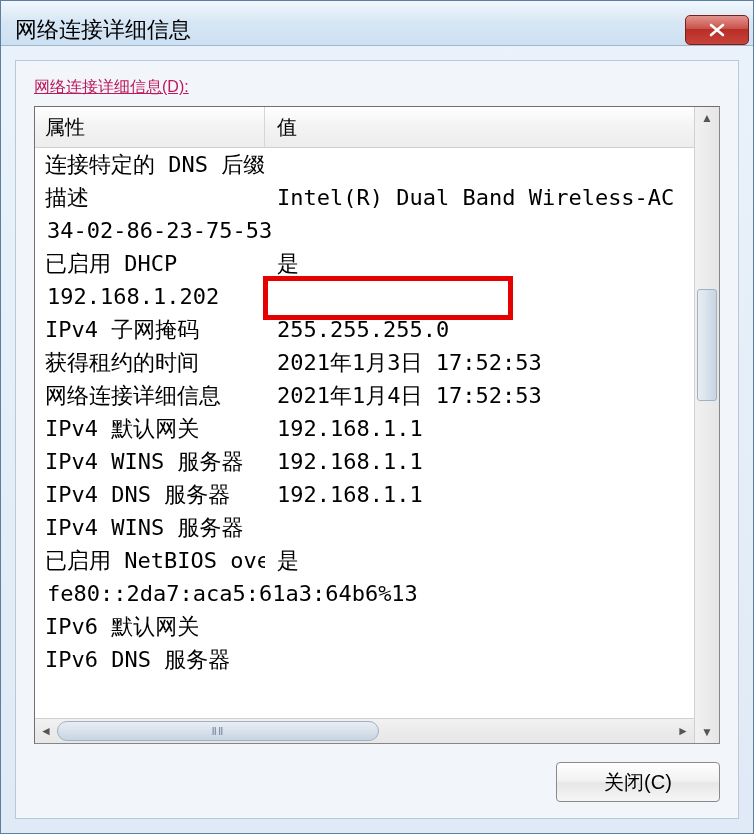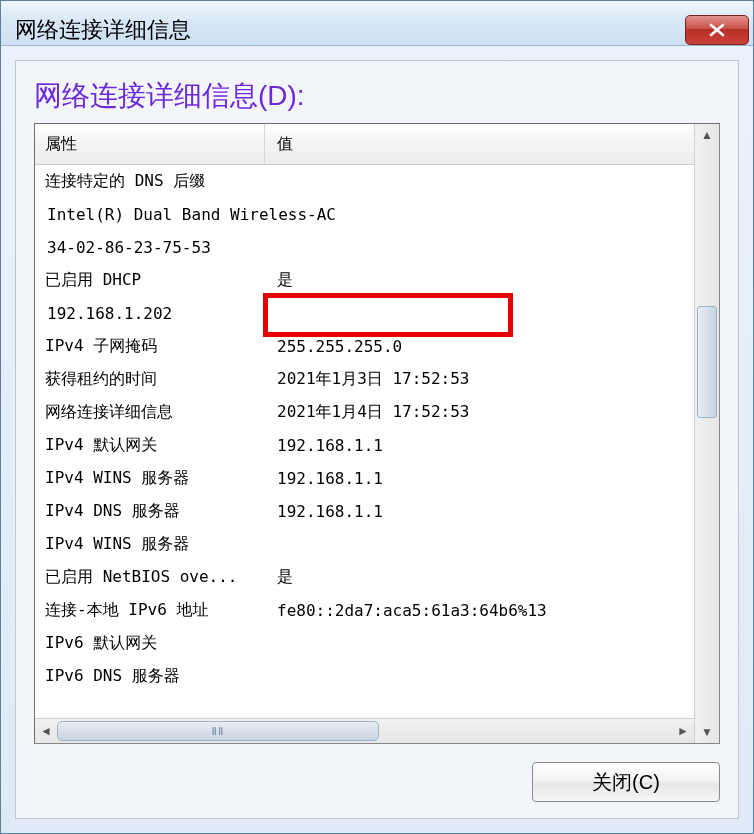--- a/index.html
+++ b/index.html
@@ -50,23 +50,24 @@
     flex: 1;
     margin: 14px;
     background: #f2f6fb;
     border: 1px solid #b9c9d8;
     display: flex;
     flex-direction: column;
     padding: 16px 18px 16px 18px;
     box-sizing: border-box;
   }
   .subtitle {
-    font-size: 28px;
-    color: #6d28d9;
+    font-size: 16px;
+    color: #be185d;
     margin-bottom: 8px;
+    text-decoration: underline;
   }
   .list-wrap {
     flex: 1;
     position: relative;
     display: flex;
     flex-direction: row;
     background: #fff;
     border: 1px solid #868686;
     border-top-color: #6f6f6f;
     border-left-color: #6f6f6f;
@@ -77,21 +78,21 @@
     flex-direction: column;
     overflow: hidden;
   }
   .header-row {
     display: flex;
     flex-direction: row;
     height: 40px;
     background: linear-gradient(to bottom, #ffffff 0%, #f3f3f3 50%, #ededed 100%);
     border-bottom: 1px solid #cfcfcf;
     color: #000;
-    font-size: 16px;
+    font-size: 20px;
     align-items: center;
   }
   .col-prop {
     box-sizing: border-box;
     width: 230px;
     padding-left: 10px;
     border-right: 1px solid #d6d6d6;
     height: 100%;
     display: flex;
     align-items: center;
@@ -104,21 +105,21 @@
     align-items: center;
   }
   .rows {
     flex: 1;
     overflow: hidden;
     position: relative;
   }
   .row {
     display: flex;
     flex-direction: row;
-    font-size: 16px;
+    font-size: 22px;
     color: #000;
     height: 33px;
     align-items: center;
     white-space: nowrap;
     font-family: "SimSun", "NSimSun", monospace;
   }
   .row .p {
     box-sizing: border-box;
     width: 230px;
     padding-left: 10px;
@@ -197,21 +198,21 @@
     position: relative;
   }
   .hscroll .thumb {
     position: absolute;
     top: 2px;
     bottom: 2px;
     left: 0;
     width: 320px;
     background: linear-gradient(to bottom, #e9eef4, #c8d4e2);
     border: 1px solid #9fb1c4;
-    border-radius: 5px;
+    border-radius: 10px;
     display: flex;
     align-items: center;
     justify-content: center;
     color: #7a8ea2;
     font-size: 11px;
     letter-spacing: 1px;
   }
   .button-row {
     display: flex;
     justify-content: flex-end;
@@ -221,21 +222,21 @@
     min-width: 130px;
     height: 38px;
     font-size: 20px;
     background: linear-gradient(to bottom, #ffffff 0%, #f1f1f1 48%, #e6e6e6 52%, #f6f6f6 100%);
     border: 1px solid #8a8a8a;
     border-radius: 4px;
     display: flex;
     align-items: center;
     justify-content: center;
     cursor: pointer;
-    padding: 0 28px;
+    padding: 0 16px;
   }
 </style>
 </head>
 <body>
 
 <div class="window">
 
   <div class="titlebar">
     <span class="titlebar-text">网络连接详细信息</span>
     <div class="close-btn">
@@ -254,20 +255,21 @@
         <div class="header-row">
           <div class="col-prop">属性</div>
           <div class="col-val">值</div>
         </div>
         <div class="rows" id="rows">
           <div class="row">
               <div class="p">连接特定的 DNS 后缀</div>
               <div class="v"></div>
             </div>
             <div class="row">
+              <div class="p">描述</div>
               <div class="v">Intel(R) Dual Band Wireless-AC</div>
             </div>
             <div class="row">
               <div class="v">34-02-86-23-75-53</div>
             </div>
             <div class="row">
               <div class="p">已启用 DHCP</div>
               <div class="v">是</div>
             </div>
             <div class="row">
@@ -299,21 +301,20 @@
             </div>
             <div class="row">
               <div class="p">IPv4 WINS 服务器</div>
               <div class="v"></div>
             </div>
             <div class="row">
               <div class="p">已启用 NetBIOS ove...</div>
               <div class="v">是</div>
             </div>
             <div class="row">
-              <div class="p">连接-本地 IPv6 地址</div>
               <div class="v">fe80::2da7:aca5:61a3:64b6%13</div>
             </div>
             <div class="row">
               <div class="p">IPv6 默认网关</div>
               <div class="v"></div>
             </div>
             <div class="row">
               <div class="p">IPv6 DNS 服务器</div>
               <div class="v"></div>
             </div>

